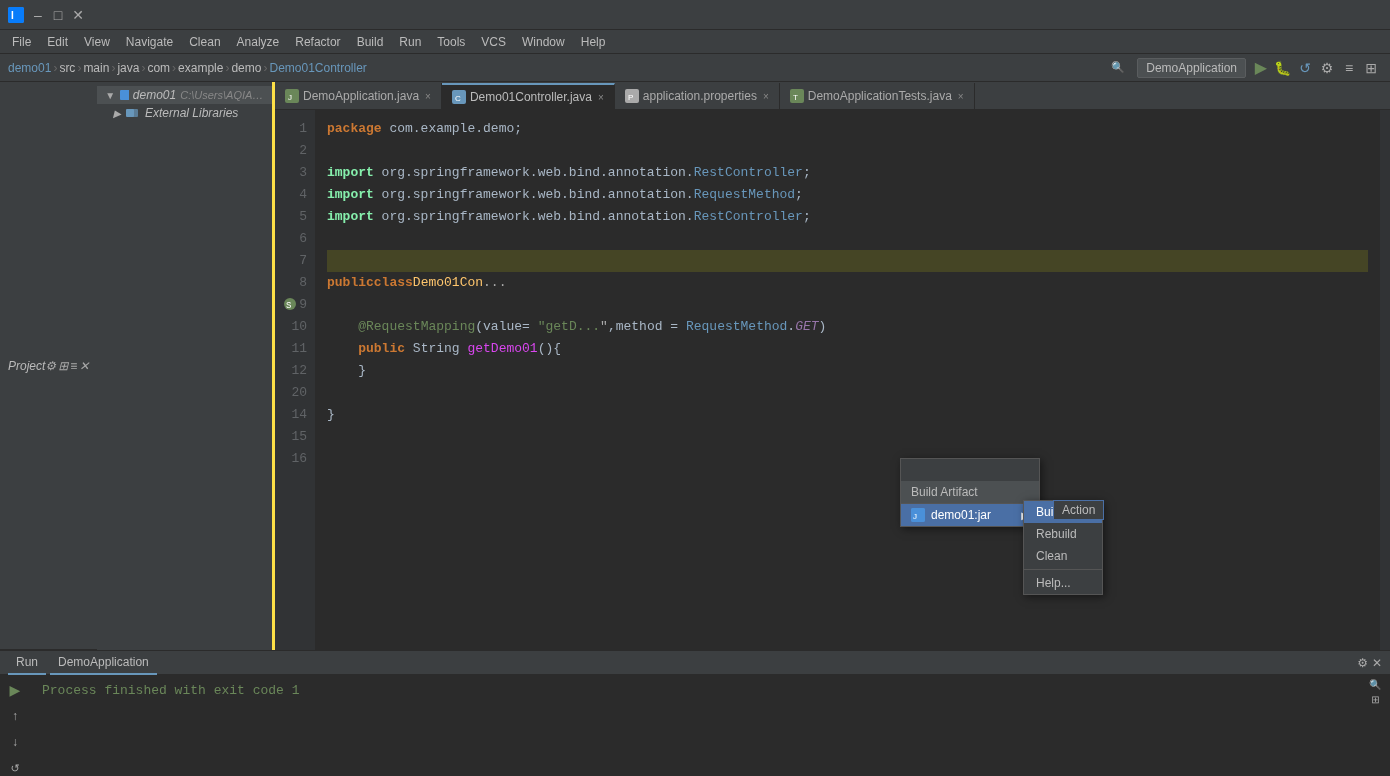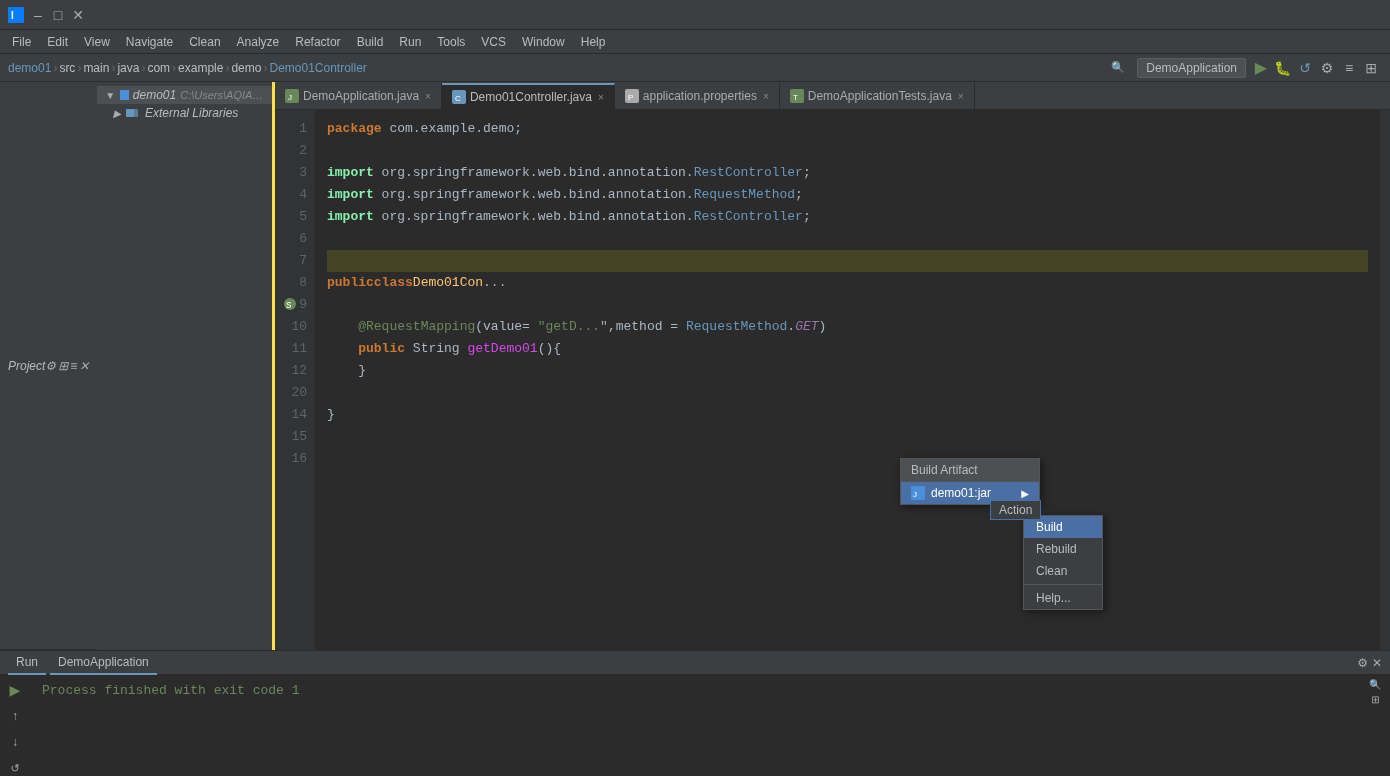--- a/index.html
+++ b/index.html
@@ -56,48 +56,48 @@
     .code-line.highlighted { background: #ffff0020; }
     .kw { color: #cc7832; font-weight: bold; }
     .annotation { color: #6a8759; }
     .class-name { color: #ffc66d; }
     .str { color: #6a8759; }
     .import-kw { color: #86efac; font-weight: bold; }
     .spring-cls { color: #6897bb; }
 
     
     #build-artifact-popup { position: absolute; top: 348px; left: 625px; background: #3c3f41; border: 1px solid #555; box-shadow: 2px 2px 8px rgba(0,0,0,0.5); z-index: 100; min-width: 140px; }
-    #build-artifact-popup .popup-title { background: #4c5052; padding: 4px 10px; font-size: 12px; color: #bbbbbb; border-bottom: 1px solid #555; }
+    #build-artifact-popup .popup-title { background: #4c5052; padding: 4px 10px; font-size: 12px; color: #bbbbbb; border-bottom: 1px solid #555; margin-top: 22px; }
     #build-artifact-popup .popup-item { display: flex; align-items: center; padding: 4px 10px; font-size: 12px; color: #bbbbbb; cursor: pointer; }
     #build-artifact-popup .popup-item.selected { background: #4a6fa5; color: white; }
     #build-artifact-popup .popup-item .item-icon { width: 14px; height: 14px; margin-right: 6px; background: #4a90d9; border-radius: 2px; display: inline-block; }
     #build-artifact-popup .popup-item .arrow { margin-left: auto; font-size: 10px; }
 
-    #action-popup { position: absolute; top: 390px; left: 748px; background: #3c3f41; border: 1px solid #555; box-shadow: 2px 2px 8px rgba(0,0,0,0.5); z-index: 101; min-width: 80px; margin-top: 15px; }
+    #action-popup { position: absolute; top: 390px; left: 748px; background: #3c3f41; border: 1px solid #555; box-shadow: 2px 2px 8px rgba(0,0,0,0.5); z-index: 101; min-width: 80px; }
     #action-popup .action-item { padding: 4px 12px; font-size: 12px; color: #bbbbbb; cursor: pointer; }
     #action-popup .action-item.active { background: #4a6fa5; color: white; }
     #action-popup .sep { height: 1px; background: #555; margin: 2px 0; }
 
     
     #bottom-panel { height: 130px; border-top: 1px solid #2b2b2b; background: #2b2b2b; display: flex; flex-direction: column; }
     #bottom-tabs { background: #3c3f41; height: 24px; display: flex; align-items: center; padding: 0 8px; border-bottom: 1px solid #2b2b2b; }
     .bottom-tab { font-size: 12px; color: #aaa; padding: 0 8px; height: 24px; display: flex; align-items: center; cursor: pointer; }
     .bottom-tab.active { color: #bbbbbb; border-bottom: 2px solid #6897bb; }
     #bottom-content { flex: 1; display: flex; }
     #run-controls { width: 30px; padding: 4px; display: flex; flex-direction: column; gap: 4px; border-right: 1px solid #2b2b2b; }
     .run-btn { width: 22px; height: 22px; display: flex; align-items: center; justify-content: center; cursor: pointer; color: #aaa; font-size: 12px; }
     .run-btn.active { color: #6a8759; }
     #run-output { flex: 1; padding: 8px 12px; font-family: 'Courier New', monospace; font-size: 13px; color: #6a8759; }
     #bottom-right-icons { width: 30px; display: flex; flex-direction: column; align-items: center; padding: 4px; gap: 4px; border-left: 1px solid #2b2b2b; }
 
     
     #editor-scrollbar { width: 10px; background: #313335; }
 
     
-    #action-header { position: absolute; top: 390px; left: 715px; background: #3c3f41; border: 1px solid #4a6fa5; padding: 2px 8px; font-size: 12px; color: #bbbbbb; z-index: 102; }
+    #action-header { position: absolute; top: 390px; left: 778px; background: #3c3f41; border: 1px solid #4a6fa5; padding: 2px 8px; font-size: 12px; color: #bbbbbb; z-index: 102; }
   </style>
 </head>
 <body>
 
 <div id="title-bar">
   <span class="app-icon">
     <svg width="16" height="16" viewBox="0 0 16 16">
         <rect width="16" height="16" rx="2" fill="#087CFA"></rect>
         <text x="3" y="12" font-size="10" fill="white" font-weight="bold">I</text>
       </svg>

